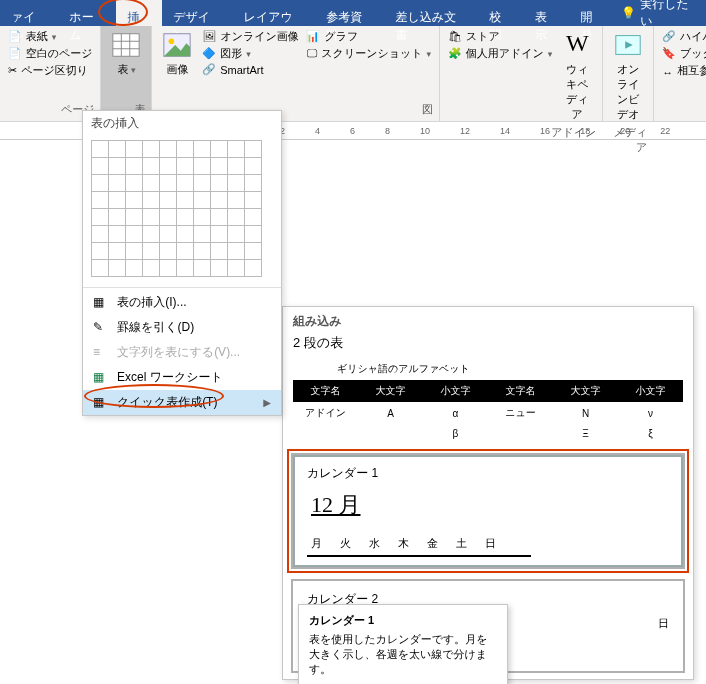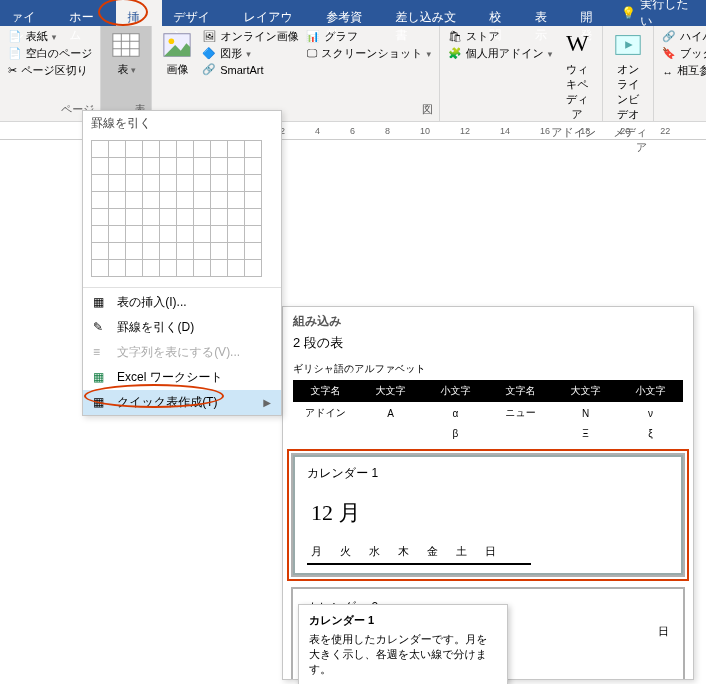--- a/index.html
+++ b/index.html
@@ -38,29 +38,29 @@
   .td-item { display: flex; align-items: center; gap: 8px; padding: 4px 10px; font-size: 12px; cursor: pointer; }
   .td-item.disabled { color: #aaa; }
   .td-item.highlight { background: #cde6f7; }
   .td-item .arrow { margin-left: auto; color: #666; font-size: 10px; }
 
   
   .quick-sub { position: absolute; left: 282px; top: 306px; width: 412px; height: 374px; background: #fff; border: 1px solid #c6c6c6; box-shadow: 2px 2px 6px rgba(0,0,0,.15); z-index: 9; overflow-y: scroll; }
   .qs-head { padding: 6px 10px 2px 10px; font-size: 12px; font-weight: bold; color: #555; }
   .qs-sub { padding: 2px 10px 6px 10px; font-size: 13px; }
   .greek { margin: 0 10px 10px 10px; }
-  .greek-cap { font-size: 10px; padding: 4px 0; }
+  .greek-cap { font-size: 10px; padding: 4px 0; margin-left: 44px; }
   .greek table { width: 100%; border-collapse: collapse; font-size: 10px; }
   .greek thead td { background: #000; color: #fff; padding: 4px 16px; text-align: center; }
   .greek tbody td { padding: 4px 6px; text-align: center; }
 
   .cal-card { margin: 4px 8px 10px 8px; border: 2px solid #b0b0b0; padding: 10px 14px; }
   .cal-card.selected { outline: 2px solid #d83b01; outline-offset: 2px; box-shadow: 0 0 0 2px #9aa inset; }
   .cal-title { font-size: 12px; margin-bottom: 8px; }
-  .cal-month { font-family: Georgia, serif; font-size: 22px; margin: 16px 4px 14px 4px; }
+  .cal-month { font-family: Georgia, serif; font-size: 22px; margin: 8px 4px 14px 4px; text-decoration: underline; }
   .cal-days { font-family: Georgia, serif; font-size: 11px; display: flex; gap: 18px; padding: 2px 4px; }
   .cal-rule { width: 62%; border-top: 2px solid #000; margin-top: 2px; }
 
   
   .tooltip { position: absolute; left: 298px; top: 604px; width: 210px; background: #fff; border: 1px solid #c6c6c6; box-shadow: 2px 2px 6px rgba(0,0,0,.2); padding: 8px 10px; font-size: 11px; z-index: 20; }
   .tooltip .tt-title { font-weight: bold; margin-bottom: 4px; }
 
   
   .quick-sub::-webkit-scrollbar { width: 16px; }
   .quick-sub::-webkit-scrollbar-track { background: #f0f0f0; }
@@ -194,21 +194,21 @@
   <span>10</span>
   <span>12</span>
   <span>14</span>
   <span>16</span>
   <span>18</span>
   <span>20</span>
   <span>22</span>
 </div>
 
 <div class="table-drop">
-  <div class="td-title">罫線を引く</div>
+  <div class="td-title">表の挿入</div>
   <div class="td-grid">
     <table>
         <tbody id="gridbody">
           <tr>
             <td></td>
             <td></td>
             <td></td>
             <td></td>
             <td></td>
             <td></td>

